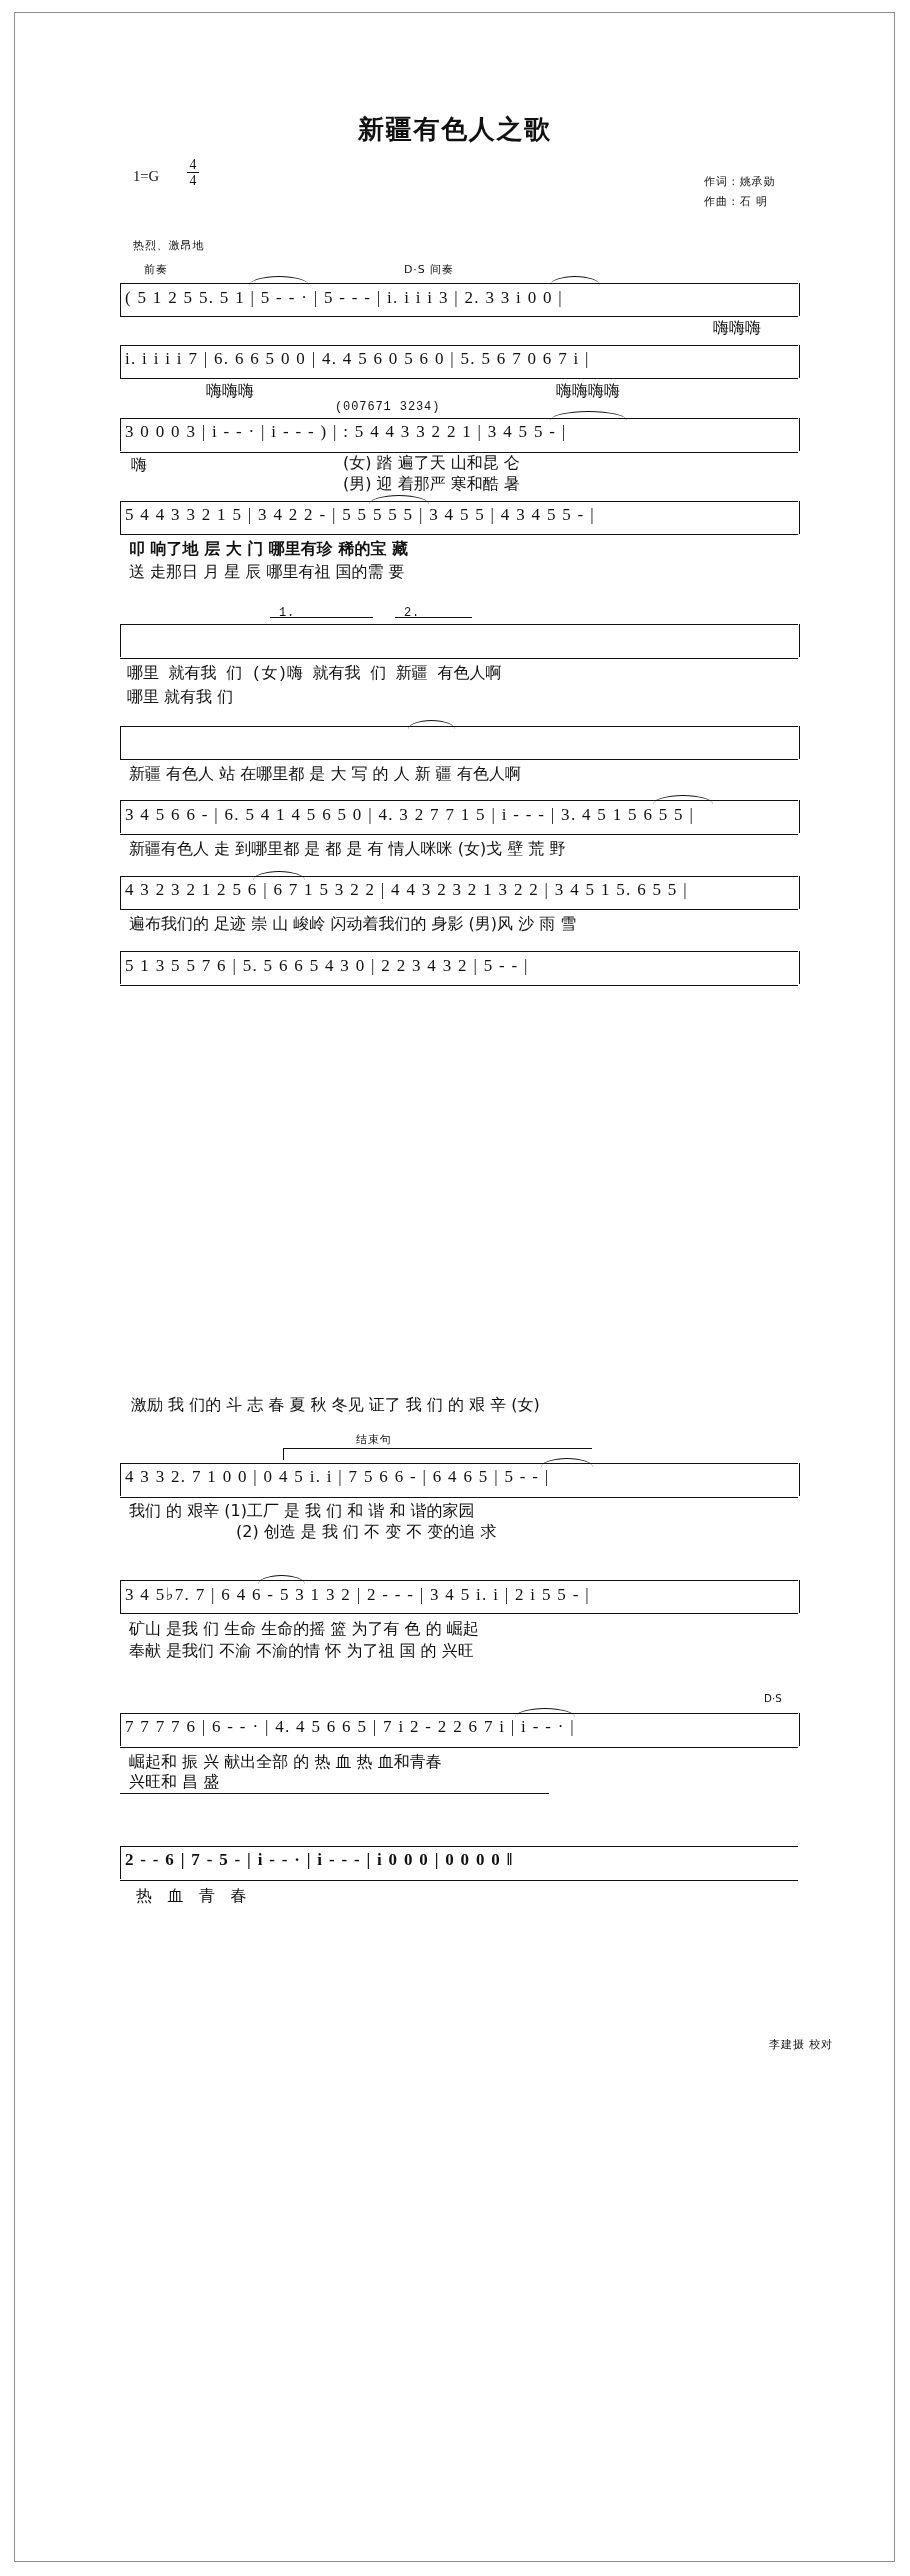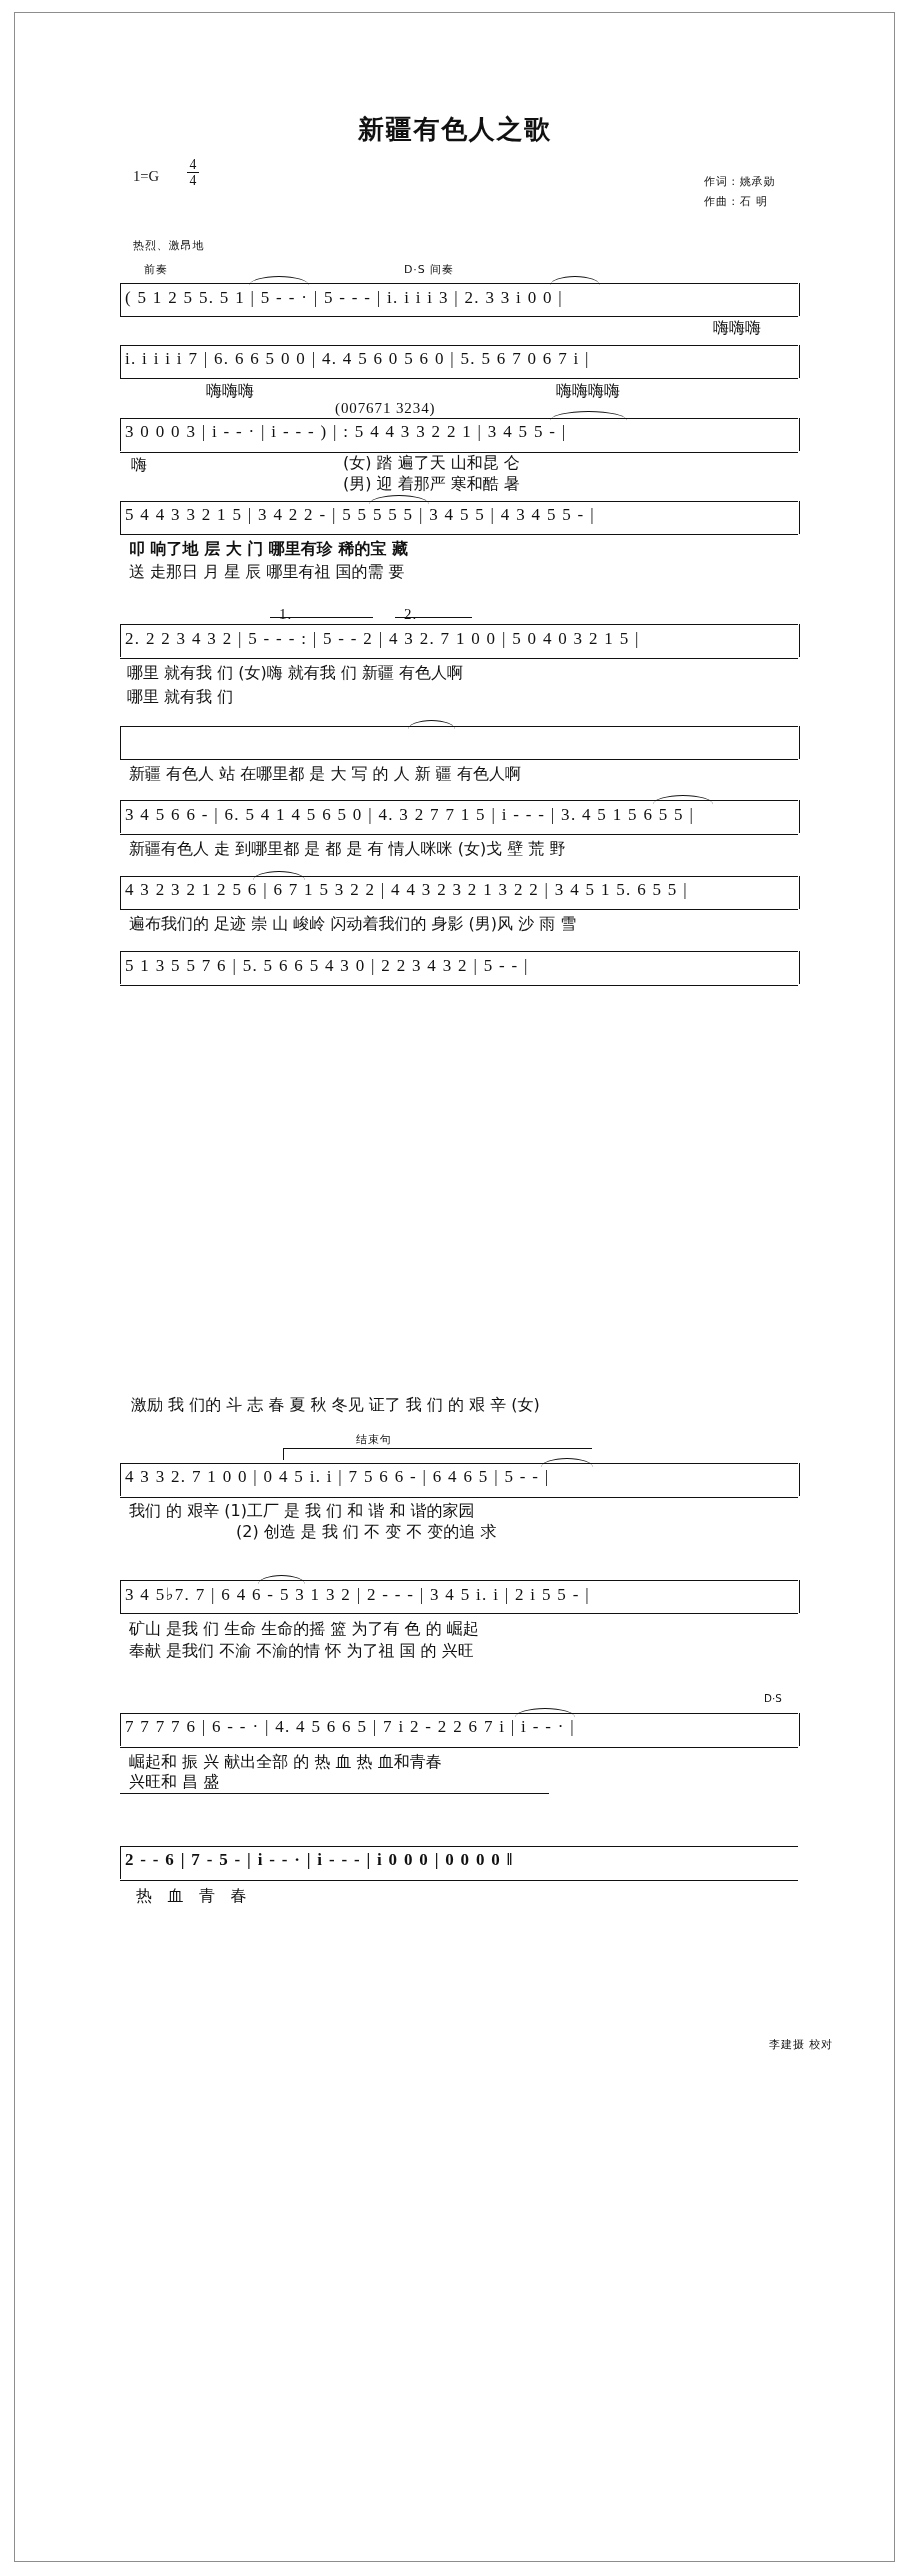--- a/index.html
+++ b/index.html
@@ -94,23 +94,23 @@
   .lyric {
     position: absolute;
     font-size: 16px;
     color: #111;
     white-space: nowrap;
     font-family: "DejaVu Sans", sans-serif;
   }
   .lyric.wide { letter-spacing: 5.2px; }
   .marker {
     position: absolute;
-    font-size: 15px;
-    color: #111;
-    font-family: Liberation Serif, serif;
+    font-size: 12px;
+    color: #111;
+    font-family: Liberation Mono, monospace;
     letter-spacing: 0.9px;
   }
   .rule {
     position: absolute;
     border-top: 0.9px solid #111;
   }
   .vline {
     position: absolute;
     border-left: 0.9px solid #111;
   }
@@ -196,25 +196,24 @@
   <div class="vline" style="left:799px; top:501px; height:33px;"></div>
   <div class="slur" style="left:369px; top:495px; width:60px;"></div>
   <div class="lyric" style="left:129px; top:539px;font-weight:bold;">叩   响了地  层   大   门        哪里有珍   稀的宝   藏</div>
   <div class="lyric" style="left:129px; top:562px;">送   走那日  月   星   辰        哪里有祖   国的需   要</div>
 
   <div class="marker" style="left:279px; top:606px;">1.</div>
   <div class="marker" style="left:404px; top:606px;">2.</div>
   <div class="rule" style="left:270px; top:617px; width:103px;"></div>
   <div class="rule" style="left:395px; top:617px; width:77px;"></div>
   <div class="rule" style="left:120px; top:624px; width:678px;"></div>
-  <div class="notes" style="left:125px; top:629px;">2. 2 2 3 4 3 2 | 5 - - - : | 5 - - 2 | 4 3 2. 7 1 0 0 | 5 0 4 0 3 2 1 5 |</div>
   <div class="rule" style="left:120px; top:658px; width:678px;"></div>
   <div class="vline" style="left:120px; top:624px; height:33px;"></div>
   <div class="vline" style="left:799px; top:624px; height:33px;"></div>
-  <div class="lyric" style="left:127px; top:663px;">哪里  就有我  们        (女)嗨   就有我  们     新疆   有色人啊</div>
+  <div class="lyric" style="left:127px; top:663px;font-family:Liberation Mono, monospace;">哪里  就有我  们        (女)嗨   就有我  们     新疆   有色人啊</div>
   <div class="lyric" style="left:127px; top:687px;">哪里  就有我                们</div>
 
   <div class="rule" style="left:120px; top:726px; width:678px;"></div>
   <div class="rule" style="left:120px; top:759px; width:678px;"></div>
   <div class="vline" style="left:120px; top:726px; height:33px;"></div>
   <div class="vline" style="left:799px; top:726px; height:33px;"></div>
   <div class="slur" style="left:408px; top:720px; width:47px;"></div>
   <div class="lyric" style="left:129px; top:764px;">新疆 有色人    站 在哪里都   是  大  写 的 人    新 疆  有色人啊</div>
 
   <div class="rule" style="left:120px; top:800px; width:678px;"></div>

